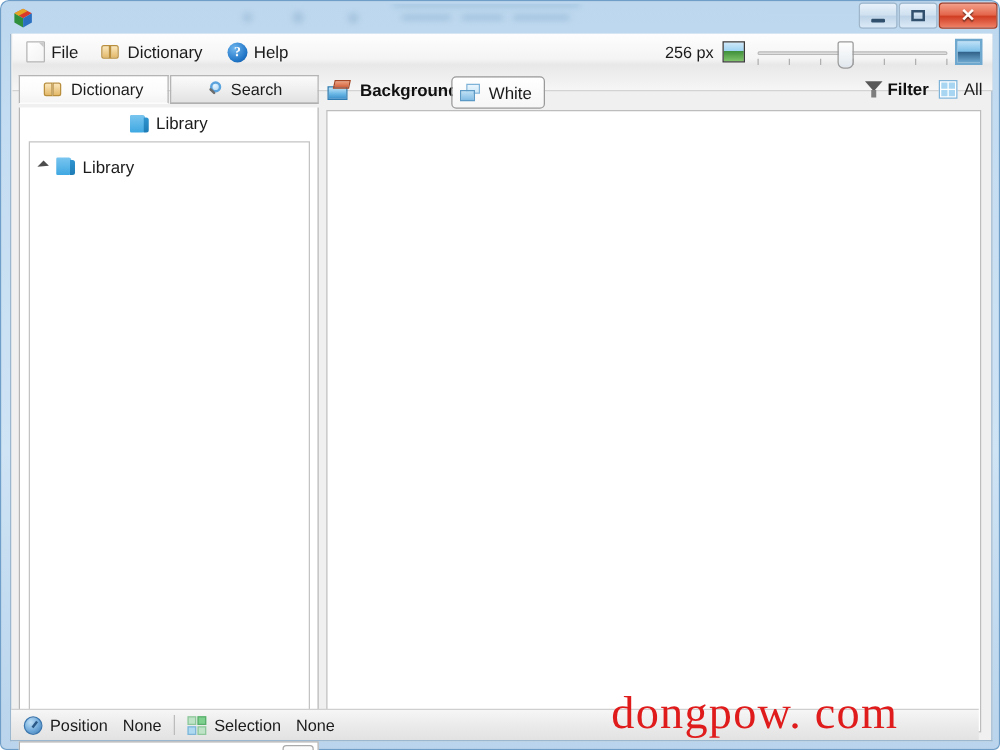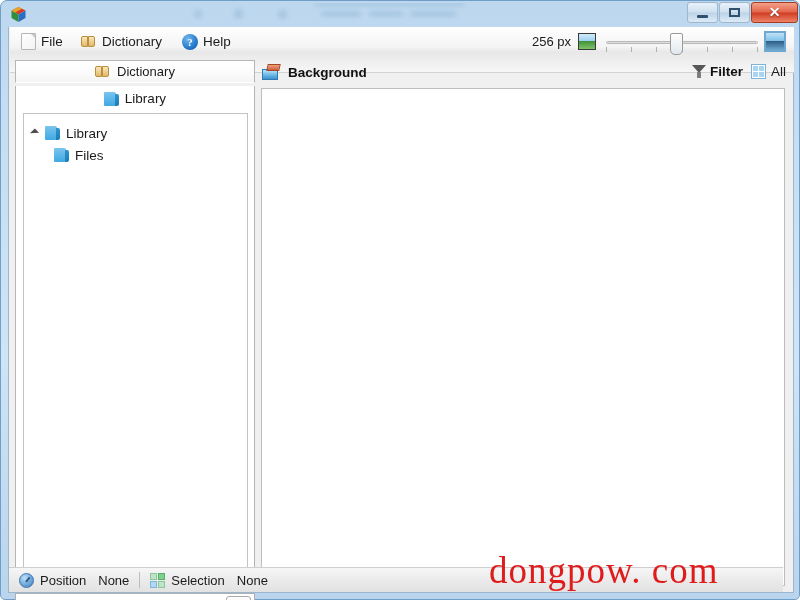--- a/index.html
+++ b/index.html
@@ -638,55 +638,59 @@
 
       <span class="icon-pic" id="zoom-large-icon"></span>
     </div>
 
     <div id="left-pane">
       <div id="tab-strip">
         <div class="tab active">
           <span class="icon-book"></span>
           <span>Dictionary</span>
         </div>
+        <div class="tab">
+          <span class="icon-search"></span>
+          <span>Search</span>
+        </div>
       </div>
 
       <div id="lib-panel">
         <div id="lib-header">
           <span class="icon-cube"></span>
           <span>Library</span>
         </div>
 
         <div id="tree-box">
           <div class="tree-node" id="tree-root">
             <span class="expander"></span>
             <span class="icon-cube"></span>
             <span>Library</span>
           </div>
-          <div class="tree-node" id="tree-child">
-            <span class="icon-cube"></span>
-            <span>Files</span>
-          </div>
         </div>
       </div>
     </div>
 
     <div id="search-row">
       <input id="search-input" type="text" placeholder="Enter Search Text" style="">
       <div id="search-btn">
         
       </div>
     </div>
 
     <div id="right-pane">
       <div id="bg-label">
         <span class="icon-bgpic"></span>
         <span>Background</span>
       </div>
 
+      <div id="bg-white-btn">
+        <span class="icon-layers"></span>
+        <span>White</span>
+      </div>
 
       <div id="filter-group">
         <div id="filter-label">
           <span class="icon-funnel"></span>
           <span>Filter</span>
         </div>
         <div id="all-label">
           <span class="icon-grid4">
               <i></i>
               <i></i>

